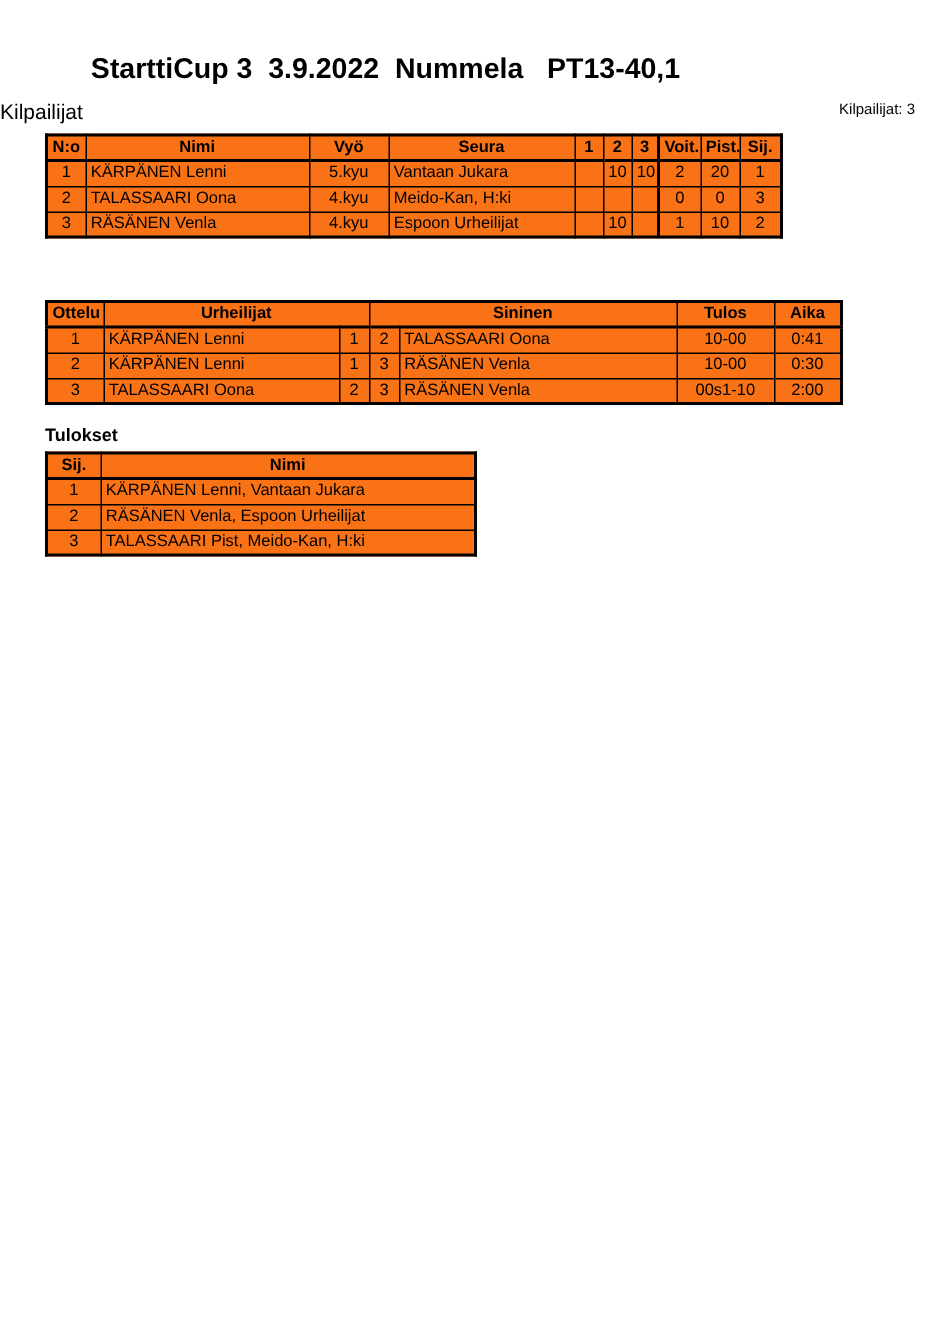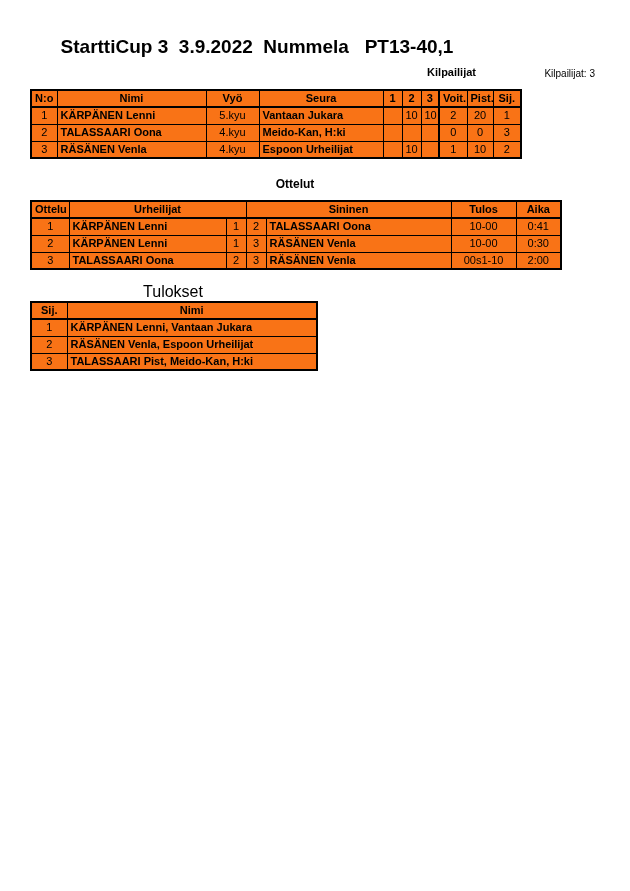--- a/index.html
+++ b/index.html
@@ -11,47 +11,47 @@
   }
   .page { position:relative; width:630px; height:767px; background:#fff; overflow:hidden; }
 
   .page-title {
     position:absolute; top:36px; left:0; width:514px;
     text-align:center; font-size:19px; font-weight:bold;
     white-space:pre;
   }
   .section-title-1 {
     position:absolute; top:66px; left:0; width:476px;
-    text-align:right; font-size:11px; font-weight:bold;
+    text-align:left; font-size:14px; font-weight:normal;
   }
   .competitors-count {
-    position:absolute; top:68px; right:35px;
+    position:absolute; top:68px; right:20px;
     font-size:10px;
   }
   .section-title-2 {
     position:absolute; top:177px; left:30px; width:530px;
     text-align:center; font-size:12px; font-weight:bold;
   }
   .section-title-3 {
     position:absolute; top:283px; left:30px; width:286px;
-    text-align:center; font-size:16px; font-weight:normal;
+    font-size:12px; font-weight:bold;
   }
 
   table {
     border-collapse:collapse; table-layout:fixed; background:#f97316;
     border:2px solid #000;
   }
   th, td {
     border:1px solid #000;
     font-size:11px; height:17px; line-height:15px;
     padding:0 3px; overflow:hidden; white-space:nowrap;
   }
   th { font-weight:bold; text-align:center; }
   thead th { border-bottom:2px solid #000; }
-  .al { text-align:left;font-weight:bold; }
+  .al { text-align:left; }
   .ac { text-align:center; }
   .bl2 { border-left:2px solid #000; }
 
   .t1 { position:absolute; top:89px;  left:30px; width:490px; }
   .t2 { position:absolute; top:200px; left:30px; width:530px; }
   .t3 { position:absolute; top:301px; left:30px; width:286px; }
 </style>
 </head>
 <body>
 
@@ -121,21 +121,20 @@
         <td class="ac"></td>
         <td class="ac">10</td>
         <td class="ac"></td>
         <td class="ac bl2">1</td>
         <td class="ac">10</td>
         <td class="ac">2</td>
       </tr>
     </tbody>
   </table>
 
-  <div class="section-title-2">Ottelut</div>
 
   <table class="t2">
     <colgroup>
       <col style="width:38px">
         <col style="width:157px">
         <col style="width:20px">
         <col style="width:20px">
       <col style="width:185px">
         <col style="width:65px">
         <col style="width:45px">

